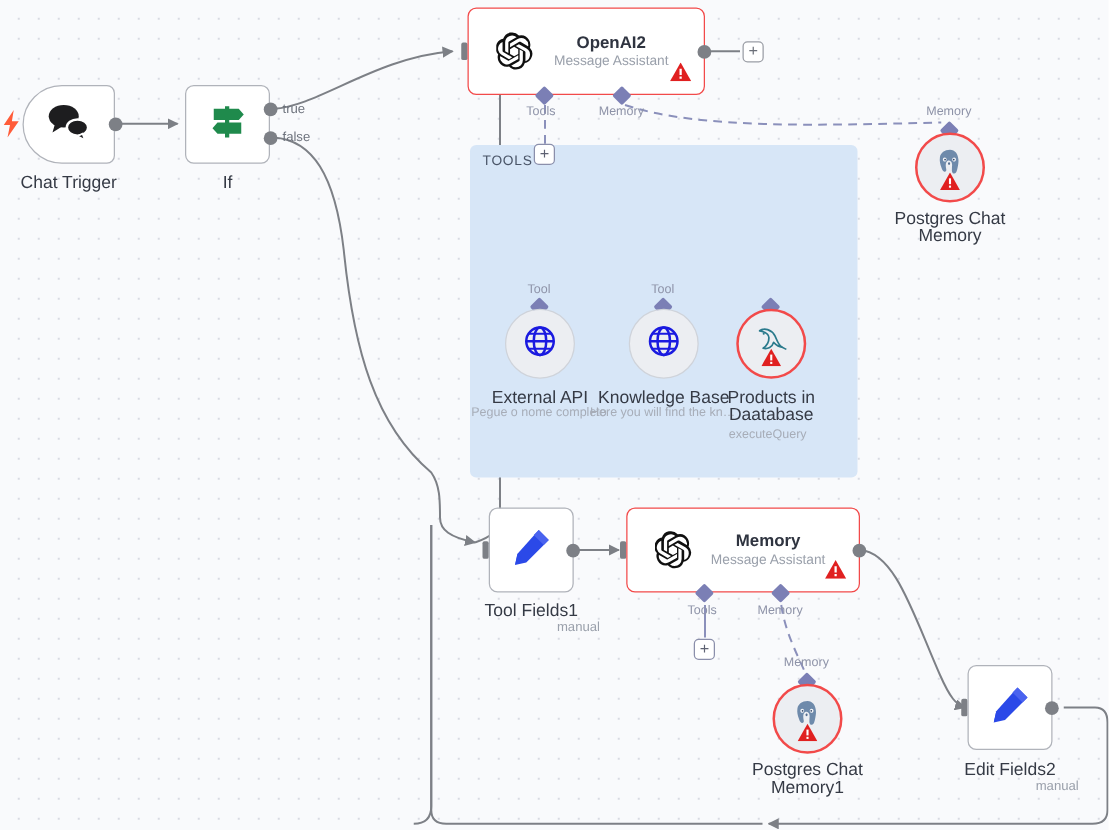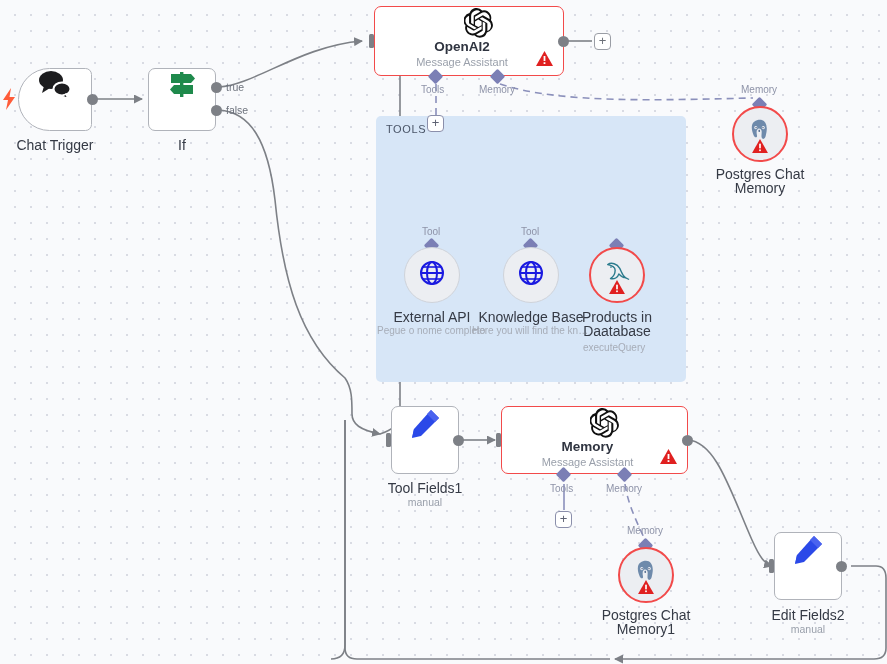--- a/index.html
+++ b/index.html
@@ -46,39 +46,38 @@
 
   
   .node {
     position: absolute;
     box-sizing: border-box;
     background: #ffffff;
     border: 1.5px solid #b0b3ba;
     border-radius: 7px;
     display: flex;
     align-items: center;
-    flex-direction: column;
   }
   .node.err { border-color: #f24a4a; }
   .node.trigger {
     border-top-left-radius: 34px;
     border-bottom-left-radius: 34px;
   }
   .node-label {
     position: absolute;
     text-align: center;
     font-size: 14px;
     color: #353a45;
     font-weight: 400;
     line-height: 14px;
     white-space: nowrap;
   }
   .node-sub {
     position: absolute;
-    text-align: center;
+    text-align: right;
     font-size: 10.5px;
     color: #9aa0ab;
     line-height: 13px;
     white-space: nowrap;
   }
   .inner-title {
     font-size: 13.5px;
     color: #2f3440;
     font-weight: 600;
     line-height: 16px;

